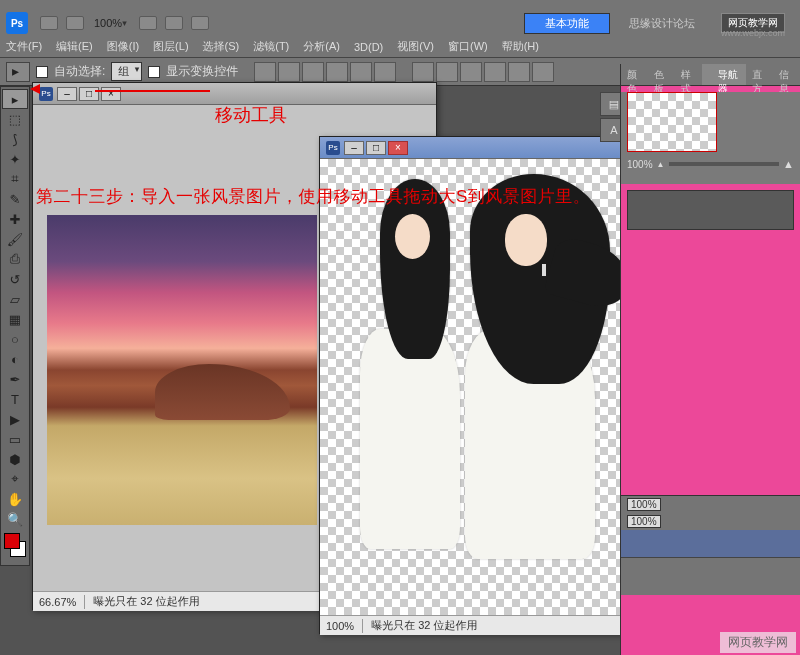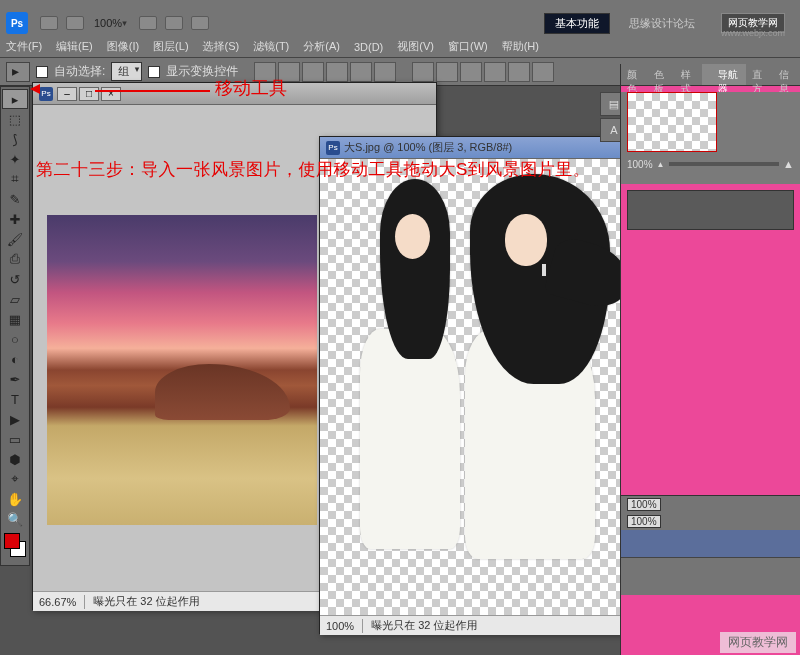--- a/index.html
+++ b/index.html
@@ -8,21 +8,21 @@
     
     .topmost { height: 10px; background: #757575; }
     
     
     .titlebar { height: 26px; background: #757575; display: flex; align-items: center; padding: 0 6px; position: relative; }
     .ps-logo { width: 22px; height: 22px; background: #1473E6; border-radius: 3px; display: flex; align-items: center; justify-content: center; font-size: 10px; font-weight: bold; color: #fff; }
     .titlebar-controls { display: flex; gap: 8px; margin-left: 12px; }
     .mini-btn { width: 18px; height: 14px; background: #8a8a8a; border: 1px solid #5a5a5a; border-radius: 2px; }
     .zoom-display { font-size: 11px; color: #222; margin-left: 10px; }
     .dropdown-caret { font-size: 9px; color: #333; }
-    .basic-fn { position: absolute; right: 190px; background: #0f172a; border: 1px solid #333; padding: 2px 10px; font-size: 11px; color: #fff; }
+    .basic-fn { position: absolute; right: 190px; background: #3b82f6; border: 1px solid #333; padding: 2px 20px; font-size: 11px; color: #fff; }
     .watermark1 { position: absolute; right: 105px; font-size: 11px; color: #ccc; }
     .watermark2 { position: absolute; right: 15px; background: #494949; border: 1px solid #888; padding: 2px 6px; font-size: 10px; color: #fff; font-family: Liberation Mono, monospace; }
     .sub-url { position: absolute; right: 15px; top: 28px; font-size: 9px; color: #999; }
     
     
     .menubar { height: 22px; background: #757575; display: flex; align-items: center; padding: 0 6px; border-bottom: 1px solid #444; }
     .menubar span { font-size: 11px; color: #ddd; margin-right: 14px; cursor: pointer; }
     
     
     .optionsbar { height: 28px; background: #757575; display: flex; align-items: center; padding: 0 6px; border-bottom: 1px solid #333; gap: 6px; }
@@ -79,21 +79,21 @@
     .figure1 .face { width: 35px; height: 45px; left: 45px; top: 35px; border-radius: 50%; }
     .figure1 .dress { width: 100px; height: 220px; left: 10px; top: 150px; border-radius: 20% 30% 10% 10%; }
     .figure2 { left: 130px; top: 15px; width: 180px; height: 390px; }
     .figure2 .hair { width: 140px; height: 210px; left: 20px; top: 0; border-radius: 50% 60% 40% 50% / 30% 40% 60% 70%; }
     .figure2 .hair2 { position: absolute; width: 80px; height: 60px; left: 100px; top: 70px; background: #1a1a1a; border-radius: 40% 80% 60% 20%; transform: rotate(15deg); }
     .figure2 .face { width: 42px; height: 52px; left: 55px; top: 40px; border-radius: 48%; }
     .figure2 .dress { width: 130px; height: 230px; left: 15px; top: 155px; border-radius: 20% 30% 10% 10%; }
     .earring { position: absolute; width: 4px; height: 12px; background: #ddd; left: 92px; top: 90px; }
     
     
-    .annot { position: absolute; color: #e60000; font-size: 18px; font-weight: normal; z-index: 50; pointer-events: none; }
+    .annot { position: absolute; color: #e60000; font-size: 18px; font-weight: normal; z-index: 50; pointer-events: none; margin-top: 27px; }
     .annot-line { position: absolute; background: #e60000; height: 1.5px; }
     .annot-arrow { position: absolute; border-top: 5px solid transparent; border-bottom: 5px solid transparent; border-right: 10px solid #e60000; }
     
     
     .right-dock { position: absolute; right: 0; top: 64px; width: 180px; bottom: 0; background: #ec4899; border-left: 1px solid #333; }
     .panel-tabs { height: 22px; background: #757575; display: flex; border-bottom: 1px solid #333; }
     .ptab { font-size: 10px; color: #ccc; padding: 4px 6px; }
     .ptab.active { background: #888; color: #fff; padding-left: 16px; }
     .nav-thumb { margin: 6px; width: 90px; height: 60px; border: 1px solid #c00; background: #fff; position: relative; overflow: hidden; }
     .nav-thumb .mini-checker { width: 100%; height: 100%; }
@@ -221,21 +221,20 @@
     <span>66.67%</span>
     <div class="status-sep"></div>
     <span>曝光只在 32 位起作用</span>
     <span style="margin-left:auto">▸</span>
   </div>
 </div>
 
 <div class="doc-win" style="left:319px; top:136px; width:380px; height:498px;">
   <div class="doc-titlebar active">
     <div class="doc-icon">Ps</div>
-    <span class="doc-title">大S.jpg @ 100% (图层 3, RGB/8#)</span>
     <div class="win-btns">
       <div class="win-btn">–</div>
       <div class="win-btn">□</div>
       <div class="win-btn close">×</div>
     </div>
   </div>
   <div class="doc-canvas checker" style="height:456px; position:relative;">
     <div class="scrollbar-v"></div>
     <div class="figure figure1">
       <div class="dress"></div>

